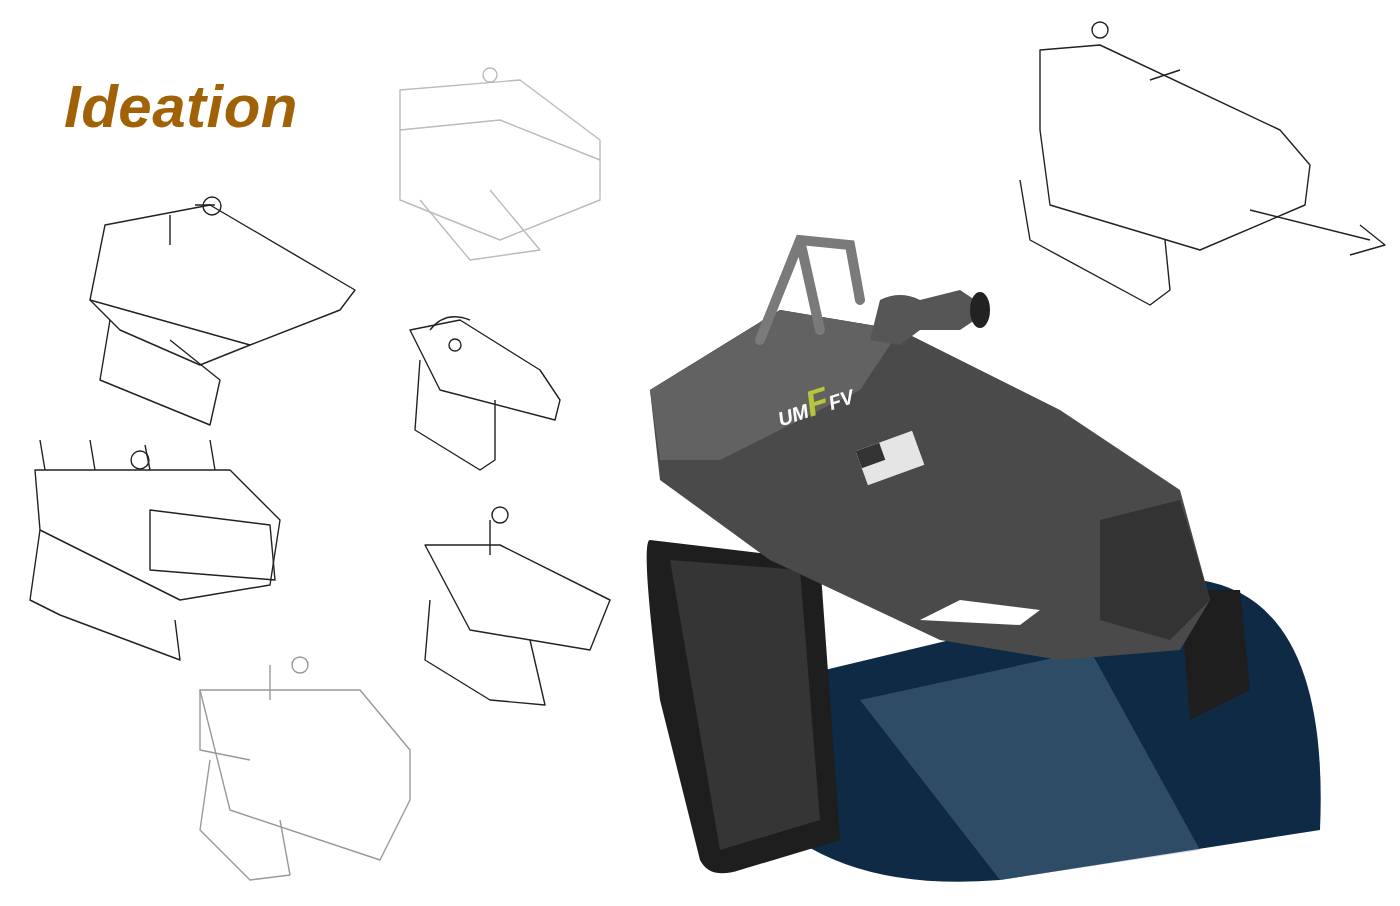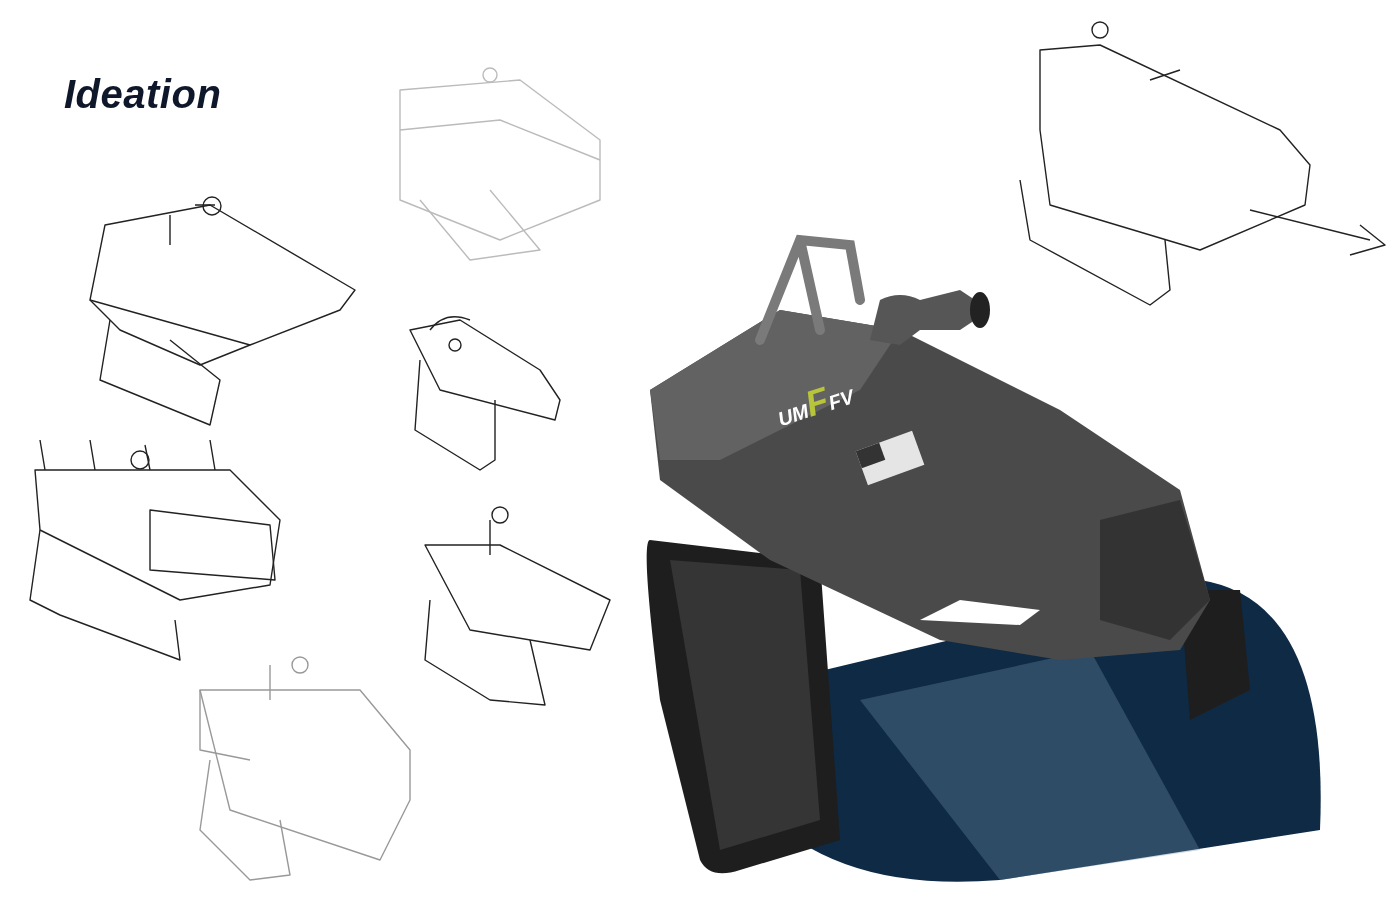--- a/index.html
+++ b/index.html
@@ -1,17 +1,17 @@
 <!DOCTYPE html>
 <html><head>
 <meta charset="utf-8">
 <style>
   html, body { margin:0; padding:0; background:#ffffff; }
   body { width:1400px; height:906px; position:relative; overflow:hidden; font-family:"Liberation Sans", sans-serif; }
-  .title { position:absolute; left:64px; top:72px; font-size:40px; font-weight:bold; font-style:italic; color:#0f172a; letter-spacing:0.5px; }
+  .title { position:absolute; left:64px; top:72px; font-size:60px; font-weight:bold; font-style:italic; color:#a16207; letter-spacing:0.5px; }
   svg.sheet { position:absolute; left:0; top:0; }
   .logo { position:absolute; left:775px; top:382px; transform:rotate(-18deg); font-weight:bold; font-style:italic; color:#ffffff; font-size:20px; }
   .logo .f { color:#b8c43a; font-size:36px; }
 </style>
 </head>
 <body>
 
 <div class="title">Ideation</div>
 
 <svg class="sheet" width="1400" height="906" viewBox="0 0 1400 906">

